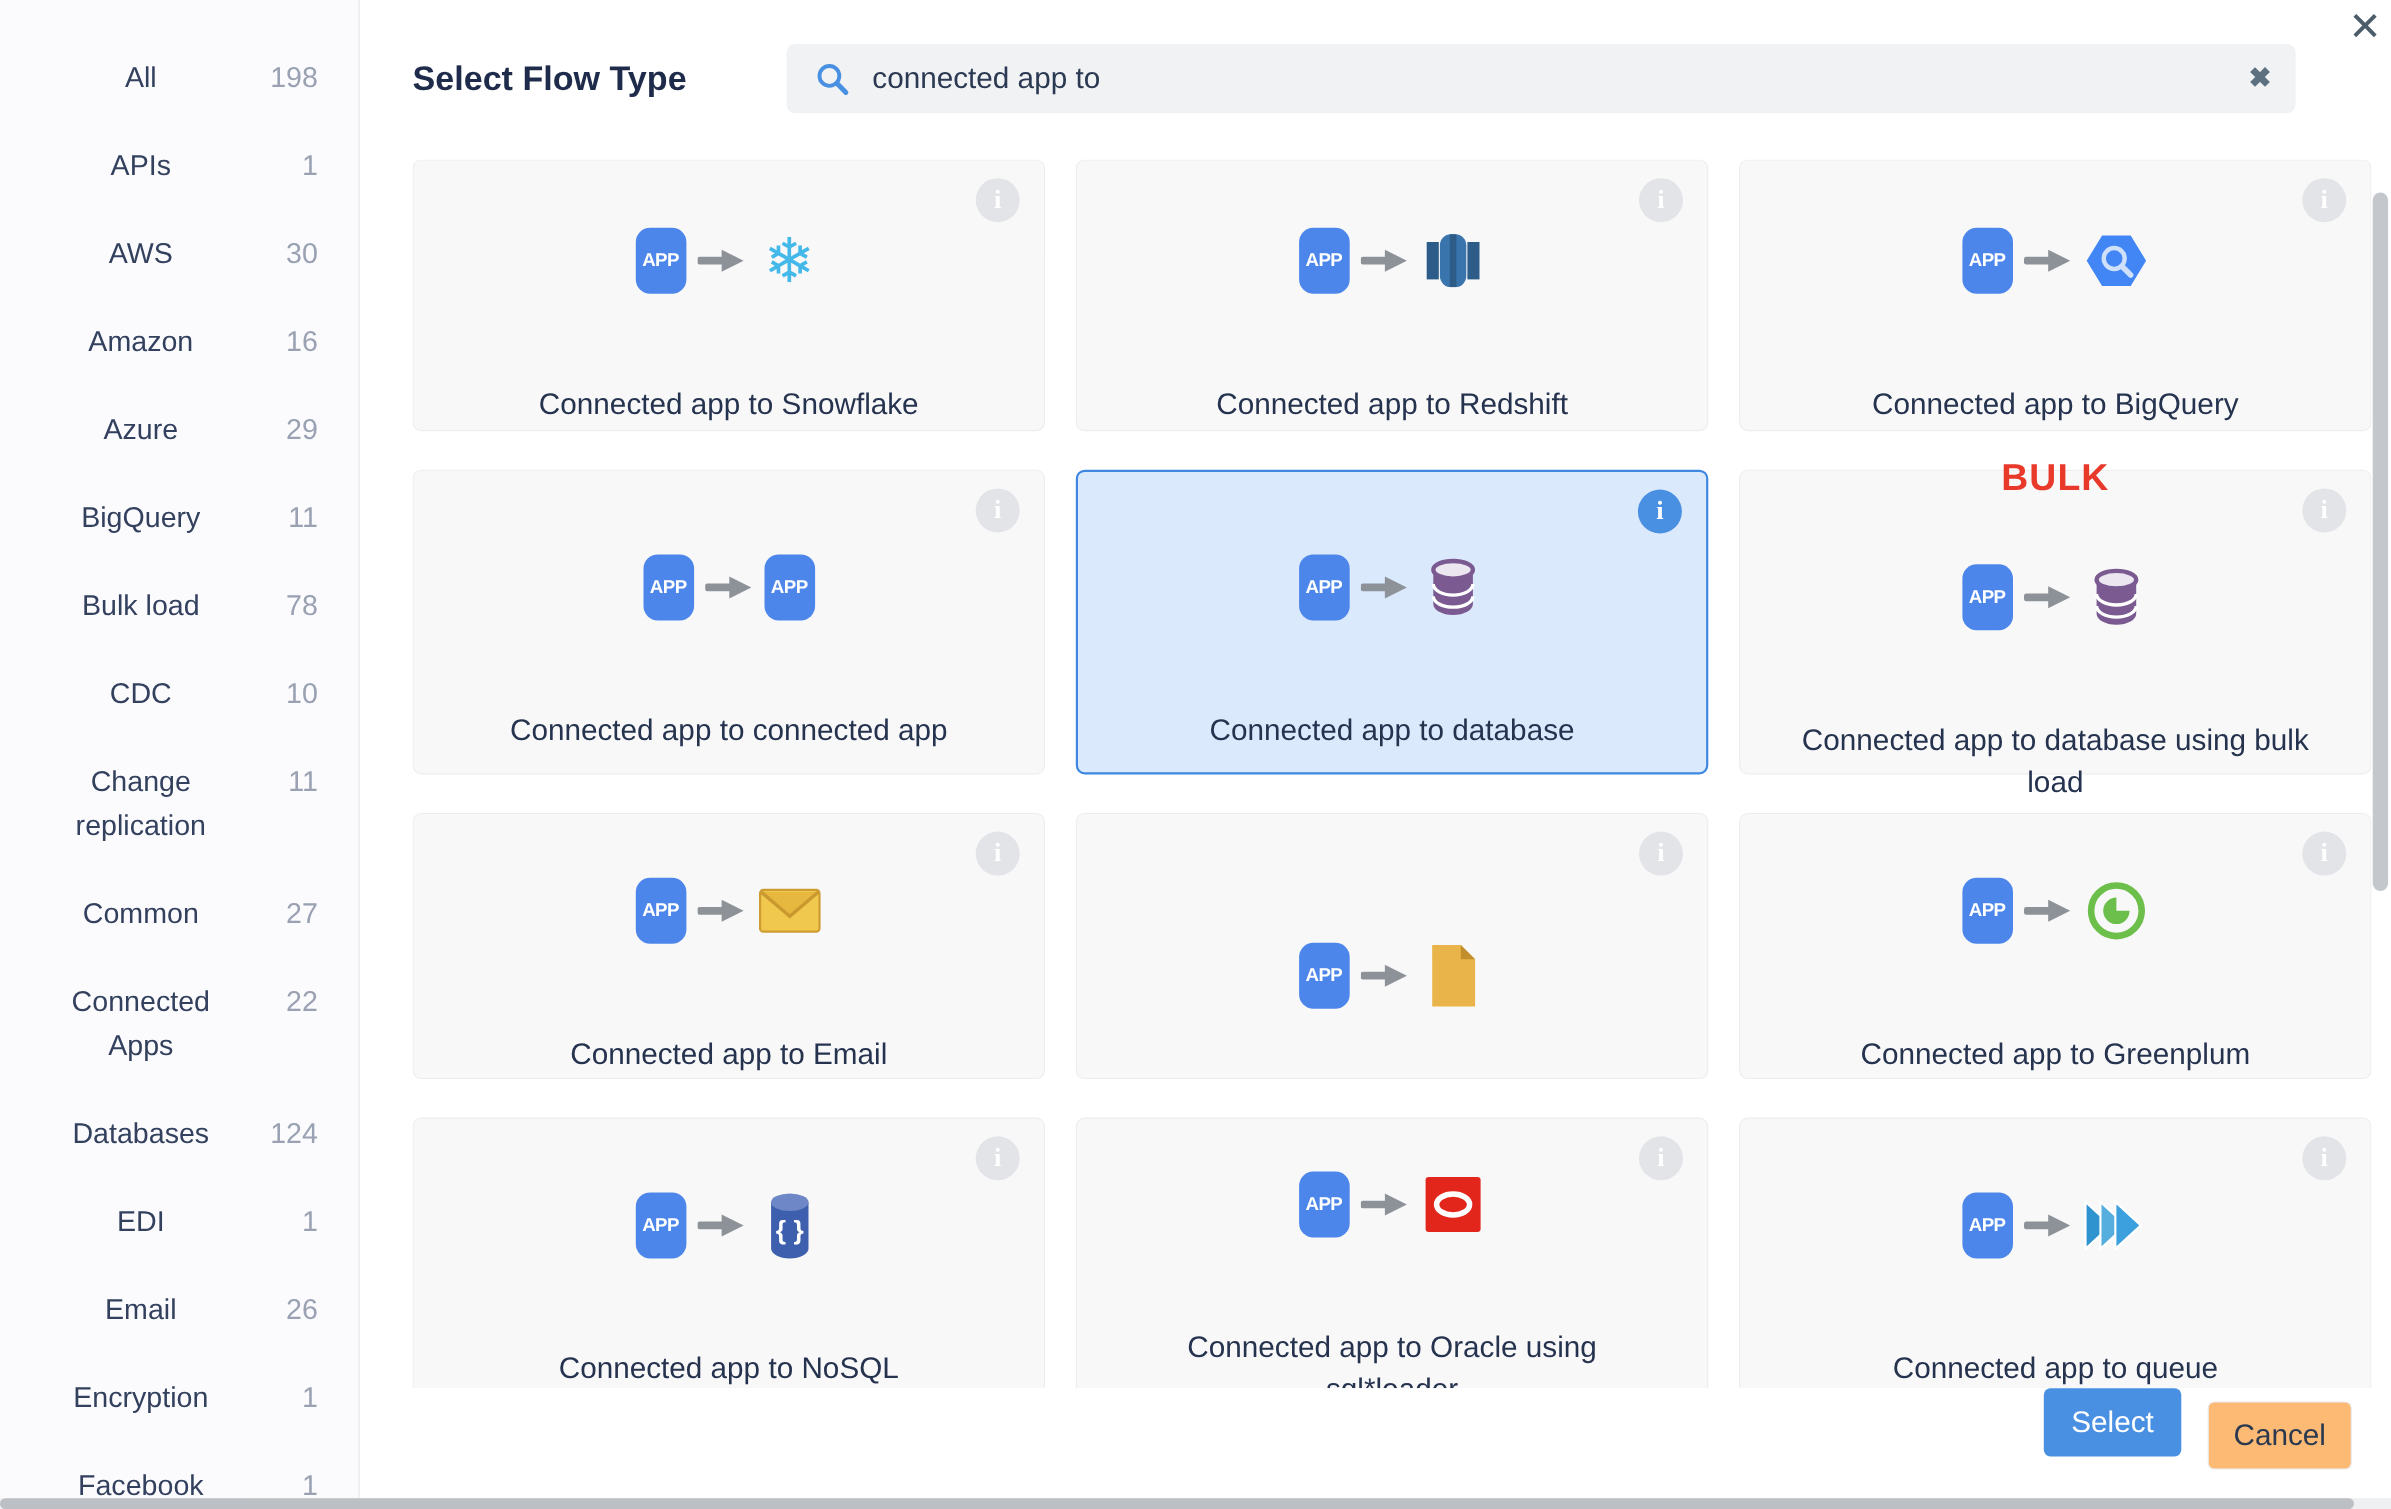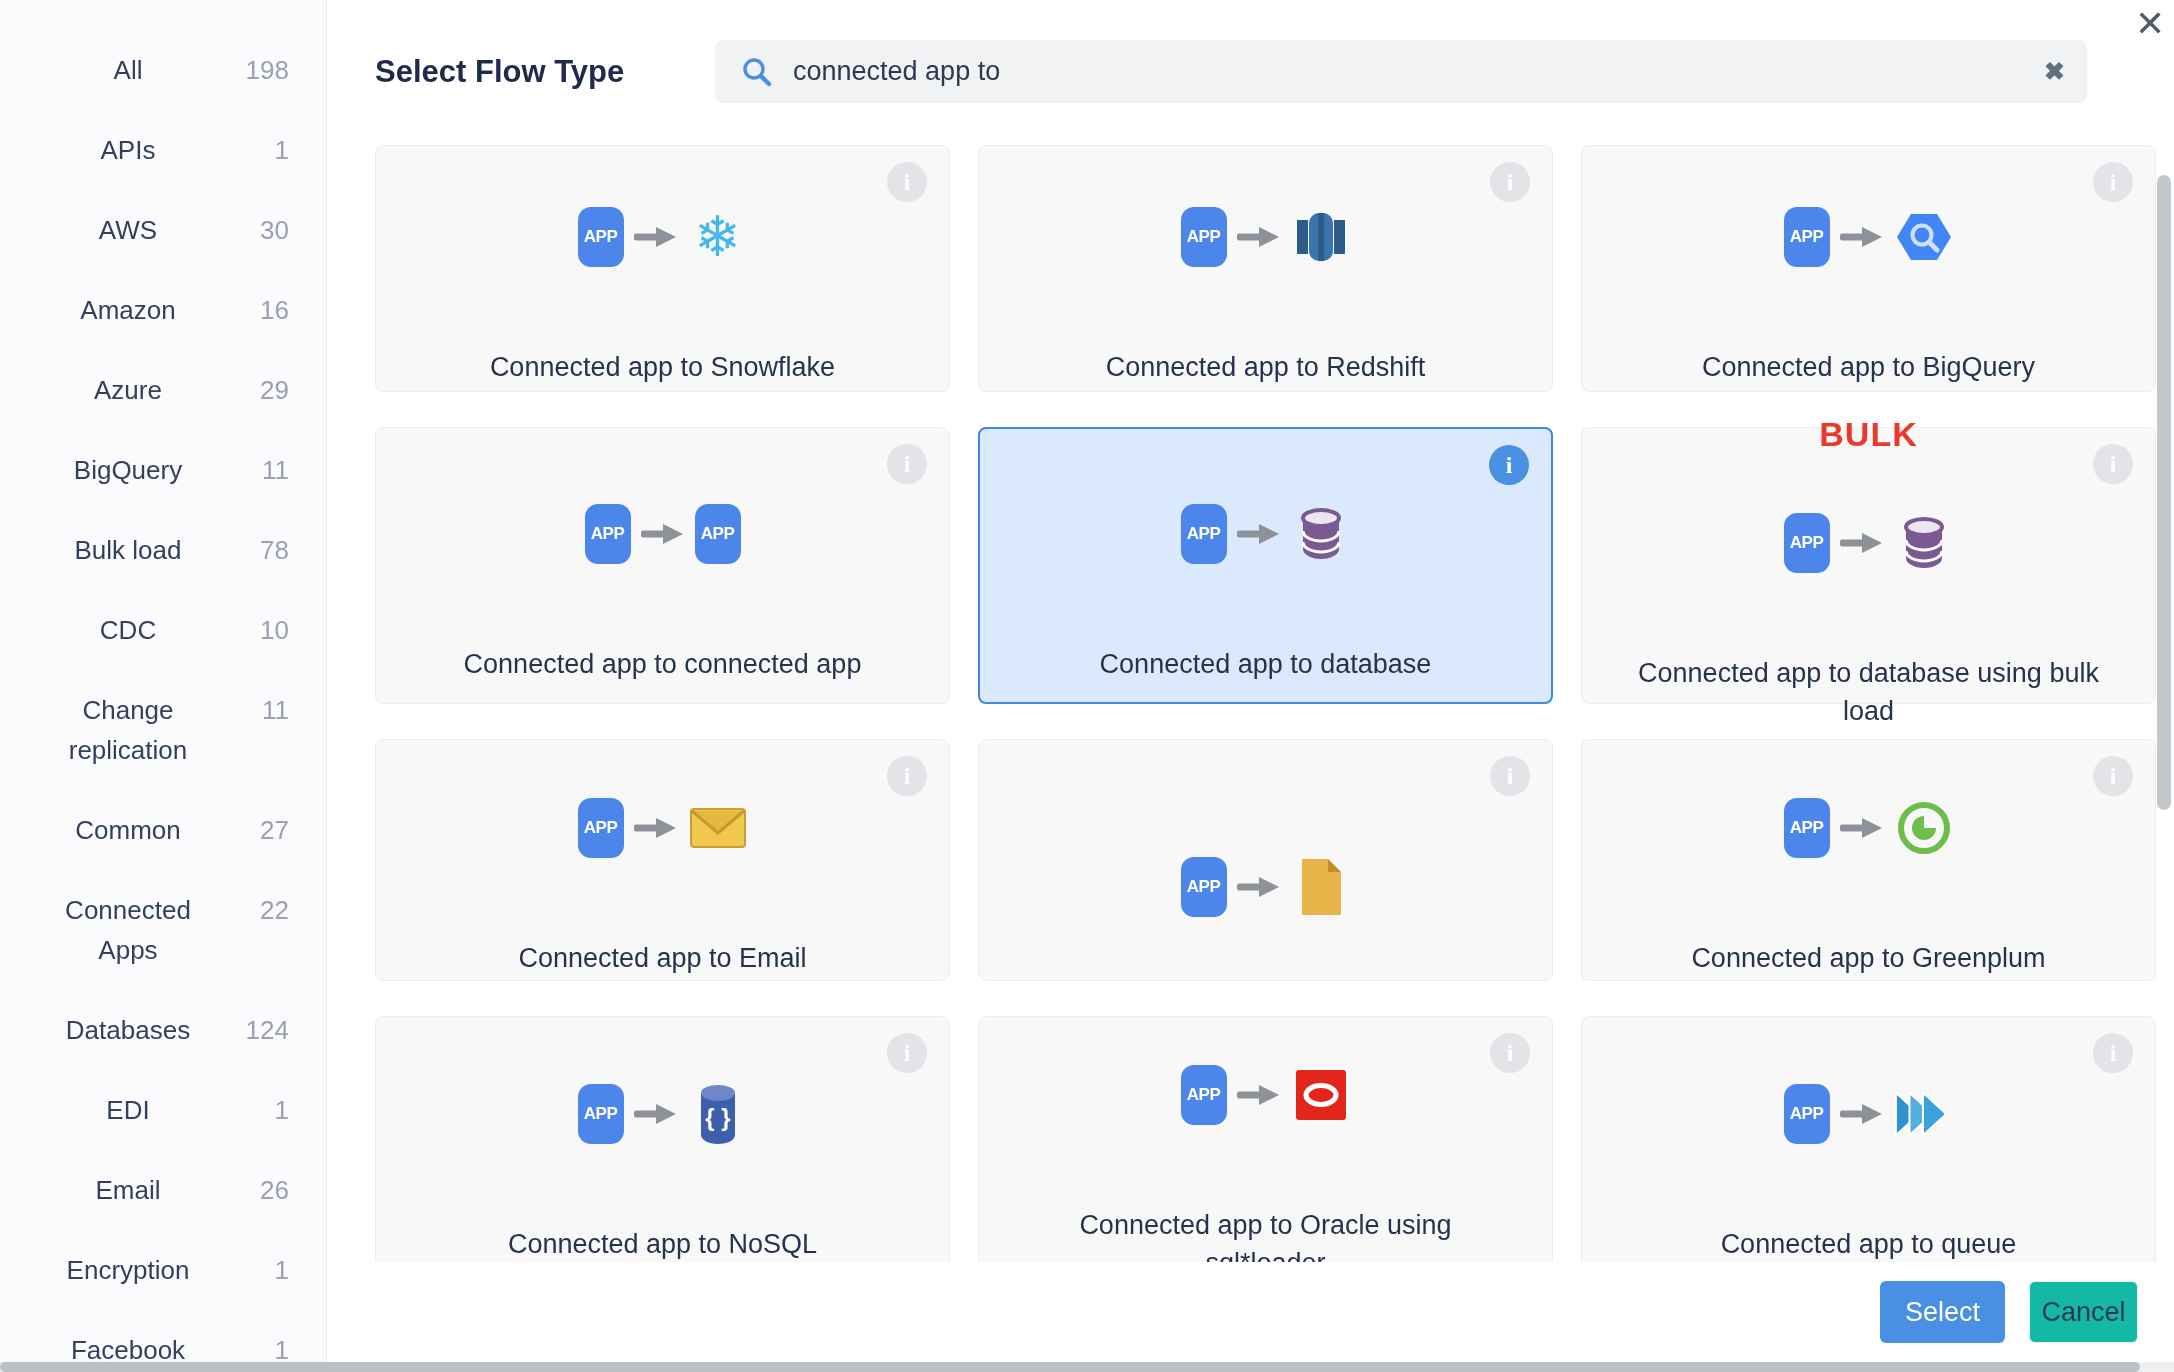--- a/index.html
+++ b/index.html
@@ -45,26 +45,26 @@
   .appbadge{width:46px;height:60px;border-radius:13px;background:#4d86ea;color:#fff;
             font-size:17px;font-weight:bold;display:inline-flex;align-items:center;
             justify-content:center;letter-spacing:-0.5px;}
   .arrow{display:inline-flex;}
   .ticon{display:inline-flex;align-items:center;justify-content:center;width:60px;height:62px;}
   .glyph-snow{font-size:56px;color:#44b9e9;line-height:1;}
   .ctitle{font-size:27px;line-height:38px;color:#26334f;text-align:center;padding:0 40px;margin-top:36px;}
 
   
   .footer{position:absolute;left:328px;top:1262px;width:1846px;height:100px;background:#ffffff;
-          display:flex;align-items:center;justify-content:flex-end;gap:24px;
+          display:flex;align-items:flex-start;justify-content:flex-end;gap:24px;
           box-sizing:border-box;padding-right:36px;}
   .btn{height:62px;border-radius:6px;font-size:27px;display:flex;align-items:center;
        justify-content:center;cursor:pointer;box-sizing:border-box;}
   .btn-select{width:125px;background:var(--accent,#4a90e2);color:#ffffff;}
-  .btn-cancel{width:109px;background:#14b8a6;color:#2b3950;border:1px solid #e9ebee;}
+  .btn-cancel{width:131px;background:#fdba74;color:#2b3950;border:1px solid #e9ebee;margin-top:12px;}
 
   
   .vscroll-thumb{position:absolute;left:2157px;top:175px;width:14px;height:635px;
                  background:#c4c8cd;border-radius:7px;}
   .hscroll{position:absolute;left:0;top:1362px;width:2174px;height:10px;background:#eef0f1;}
   .hscroll-thumb{position:absolute;left:0;top:0;width:2140px;height:10px;background:#bcc0c5;border-radius:5px;}
 </style>
 </head>
 <body>
 

